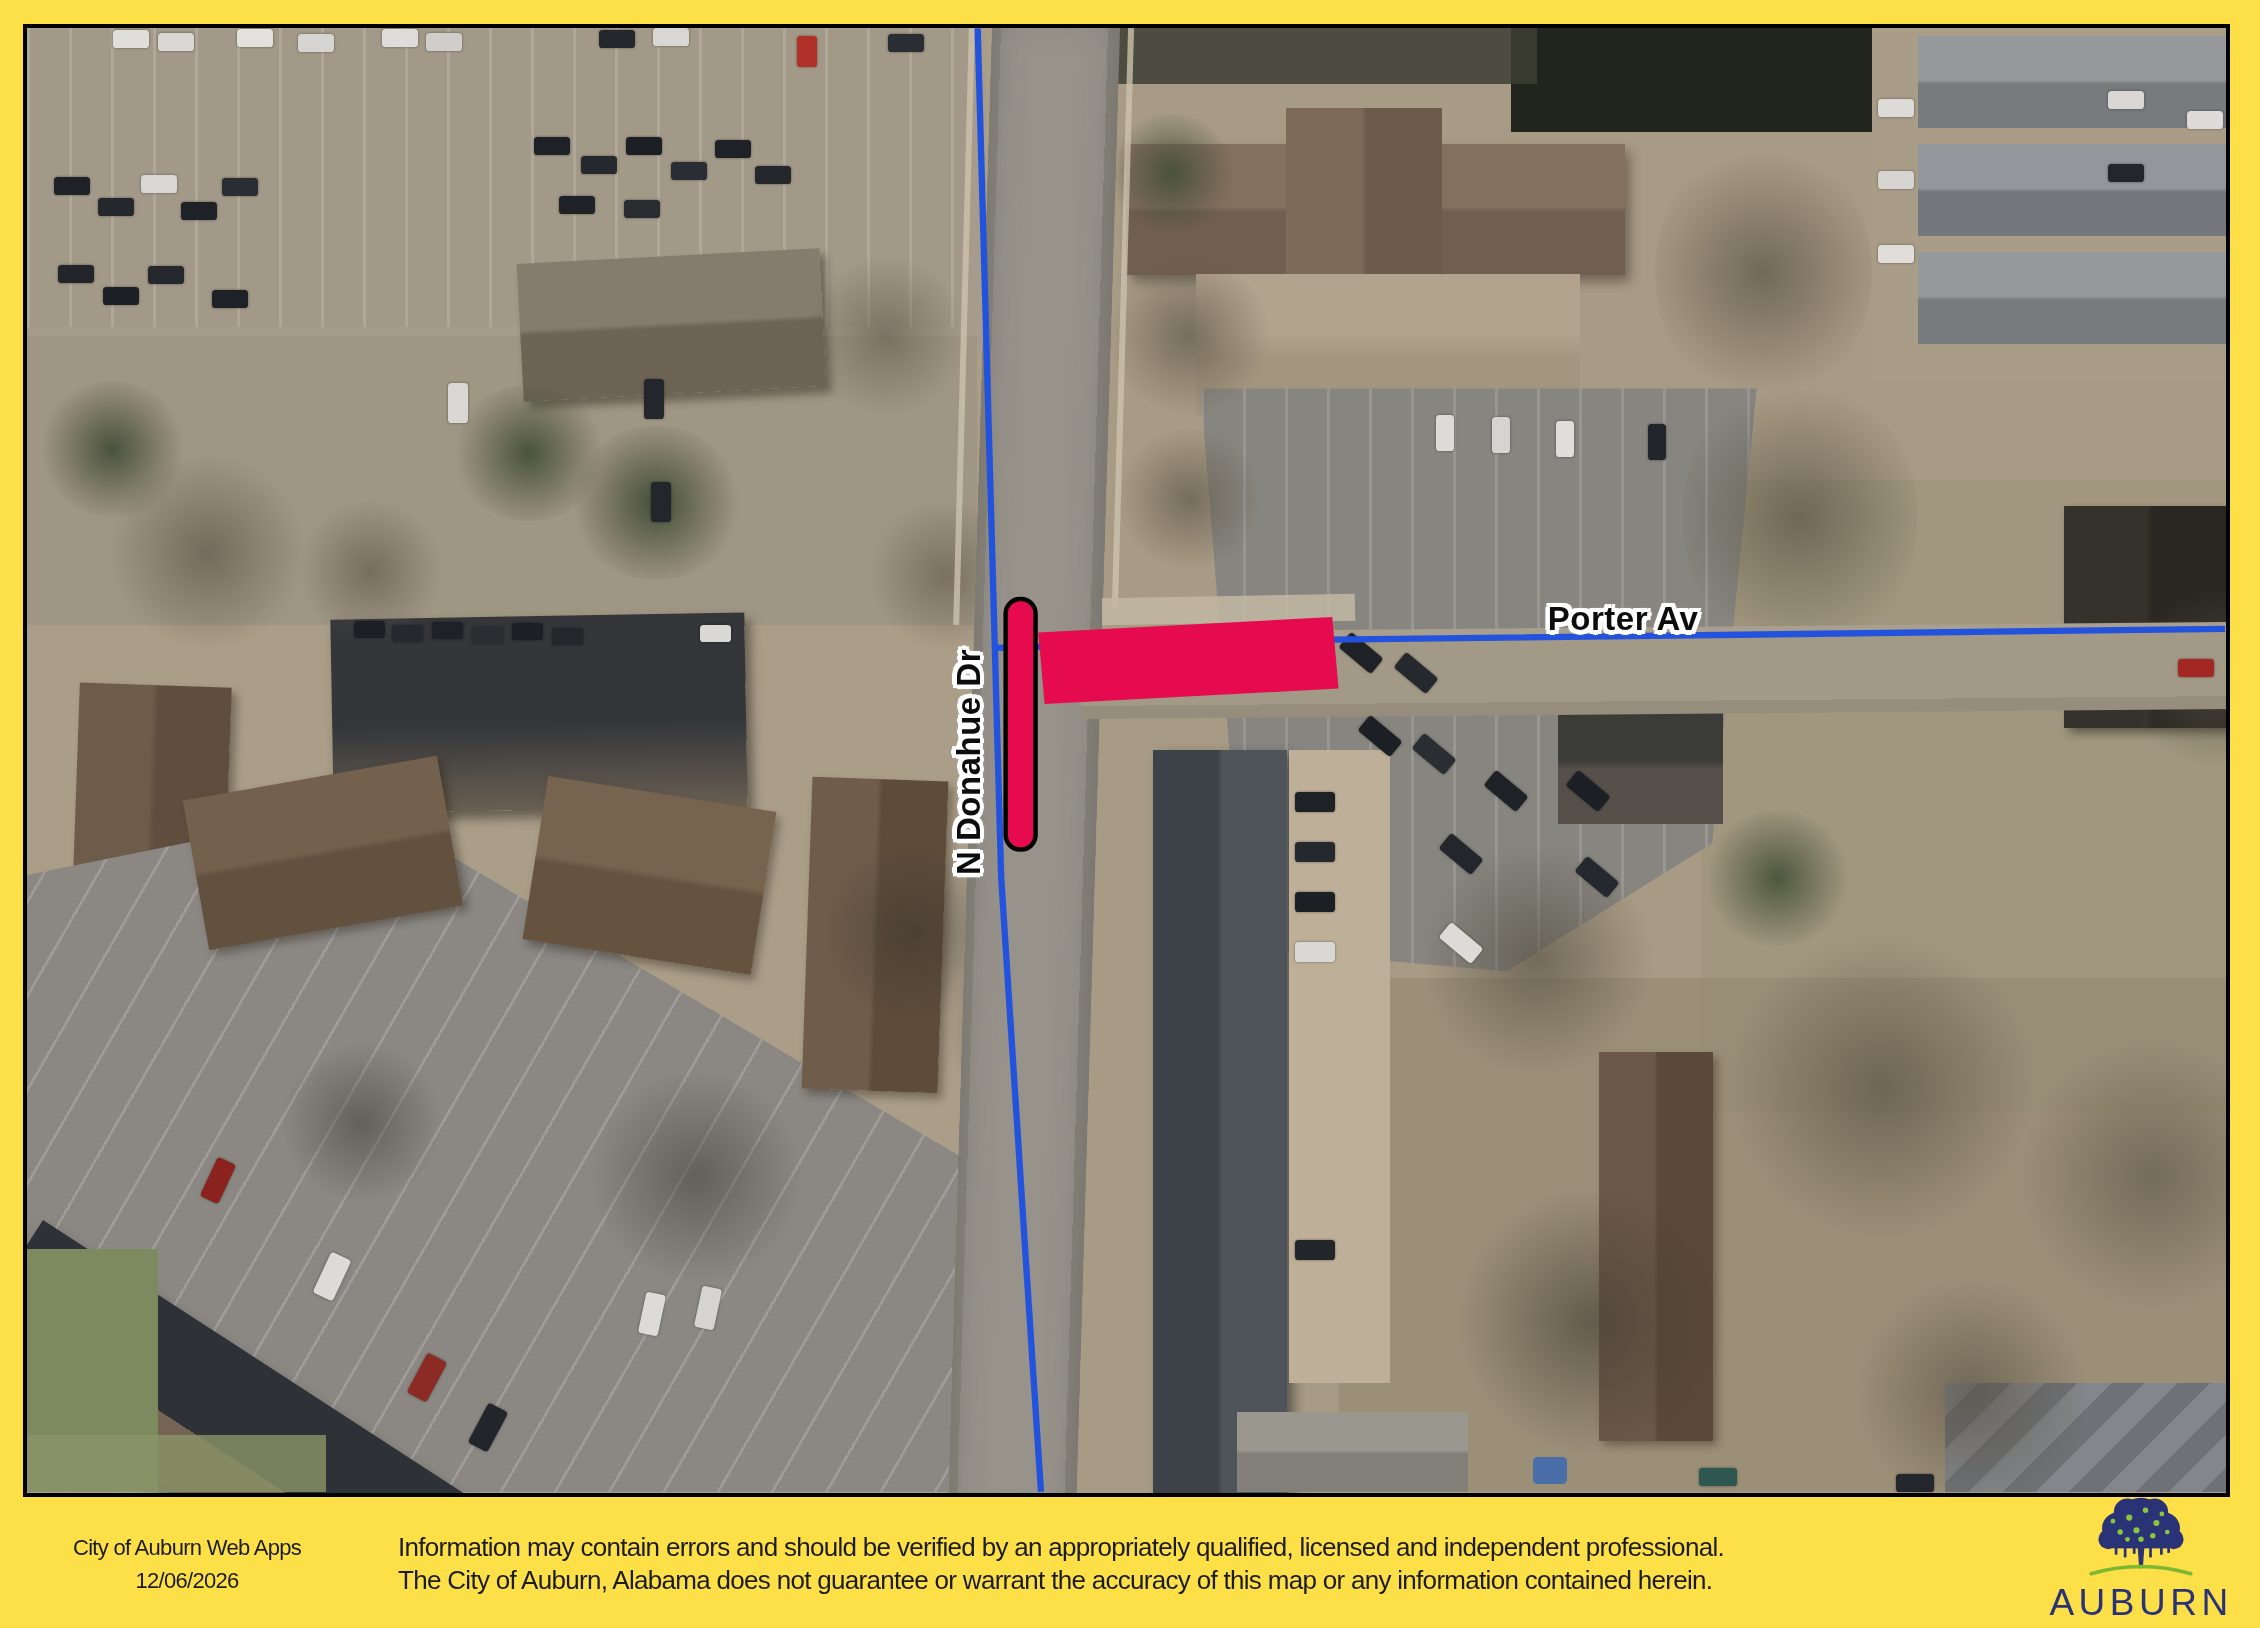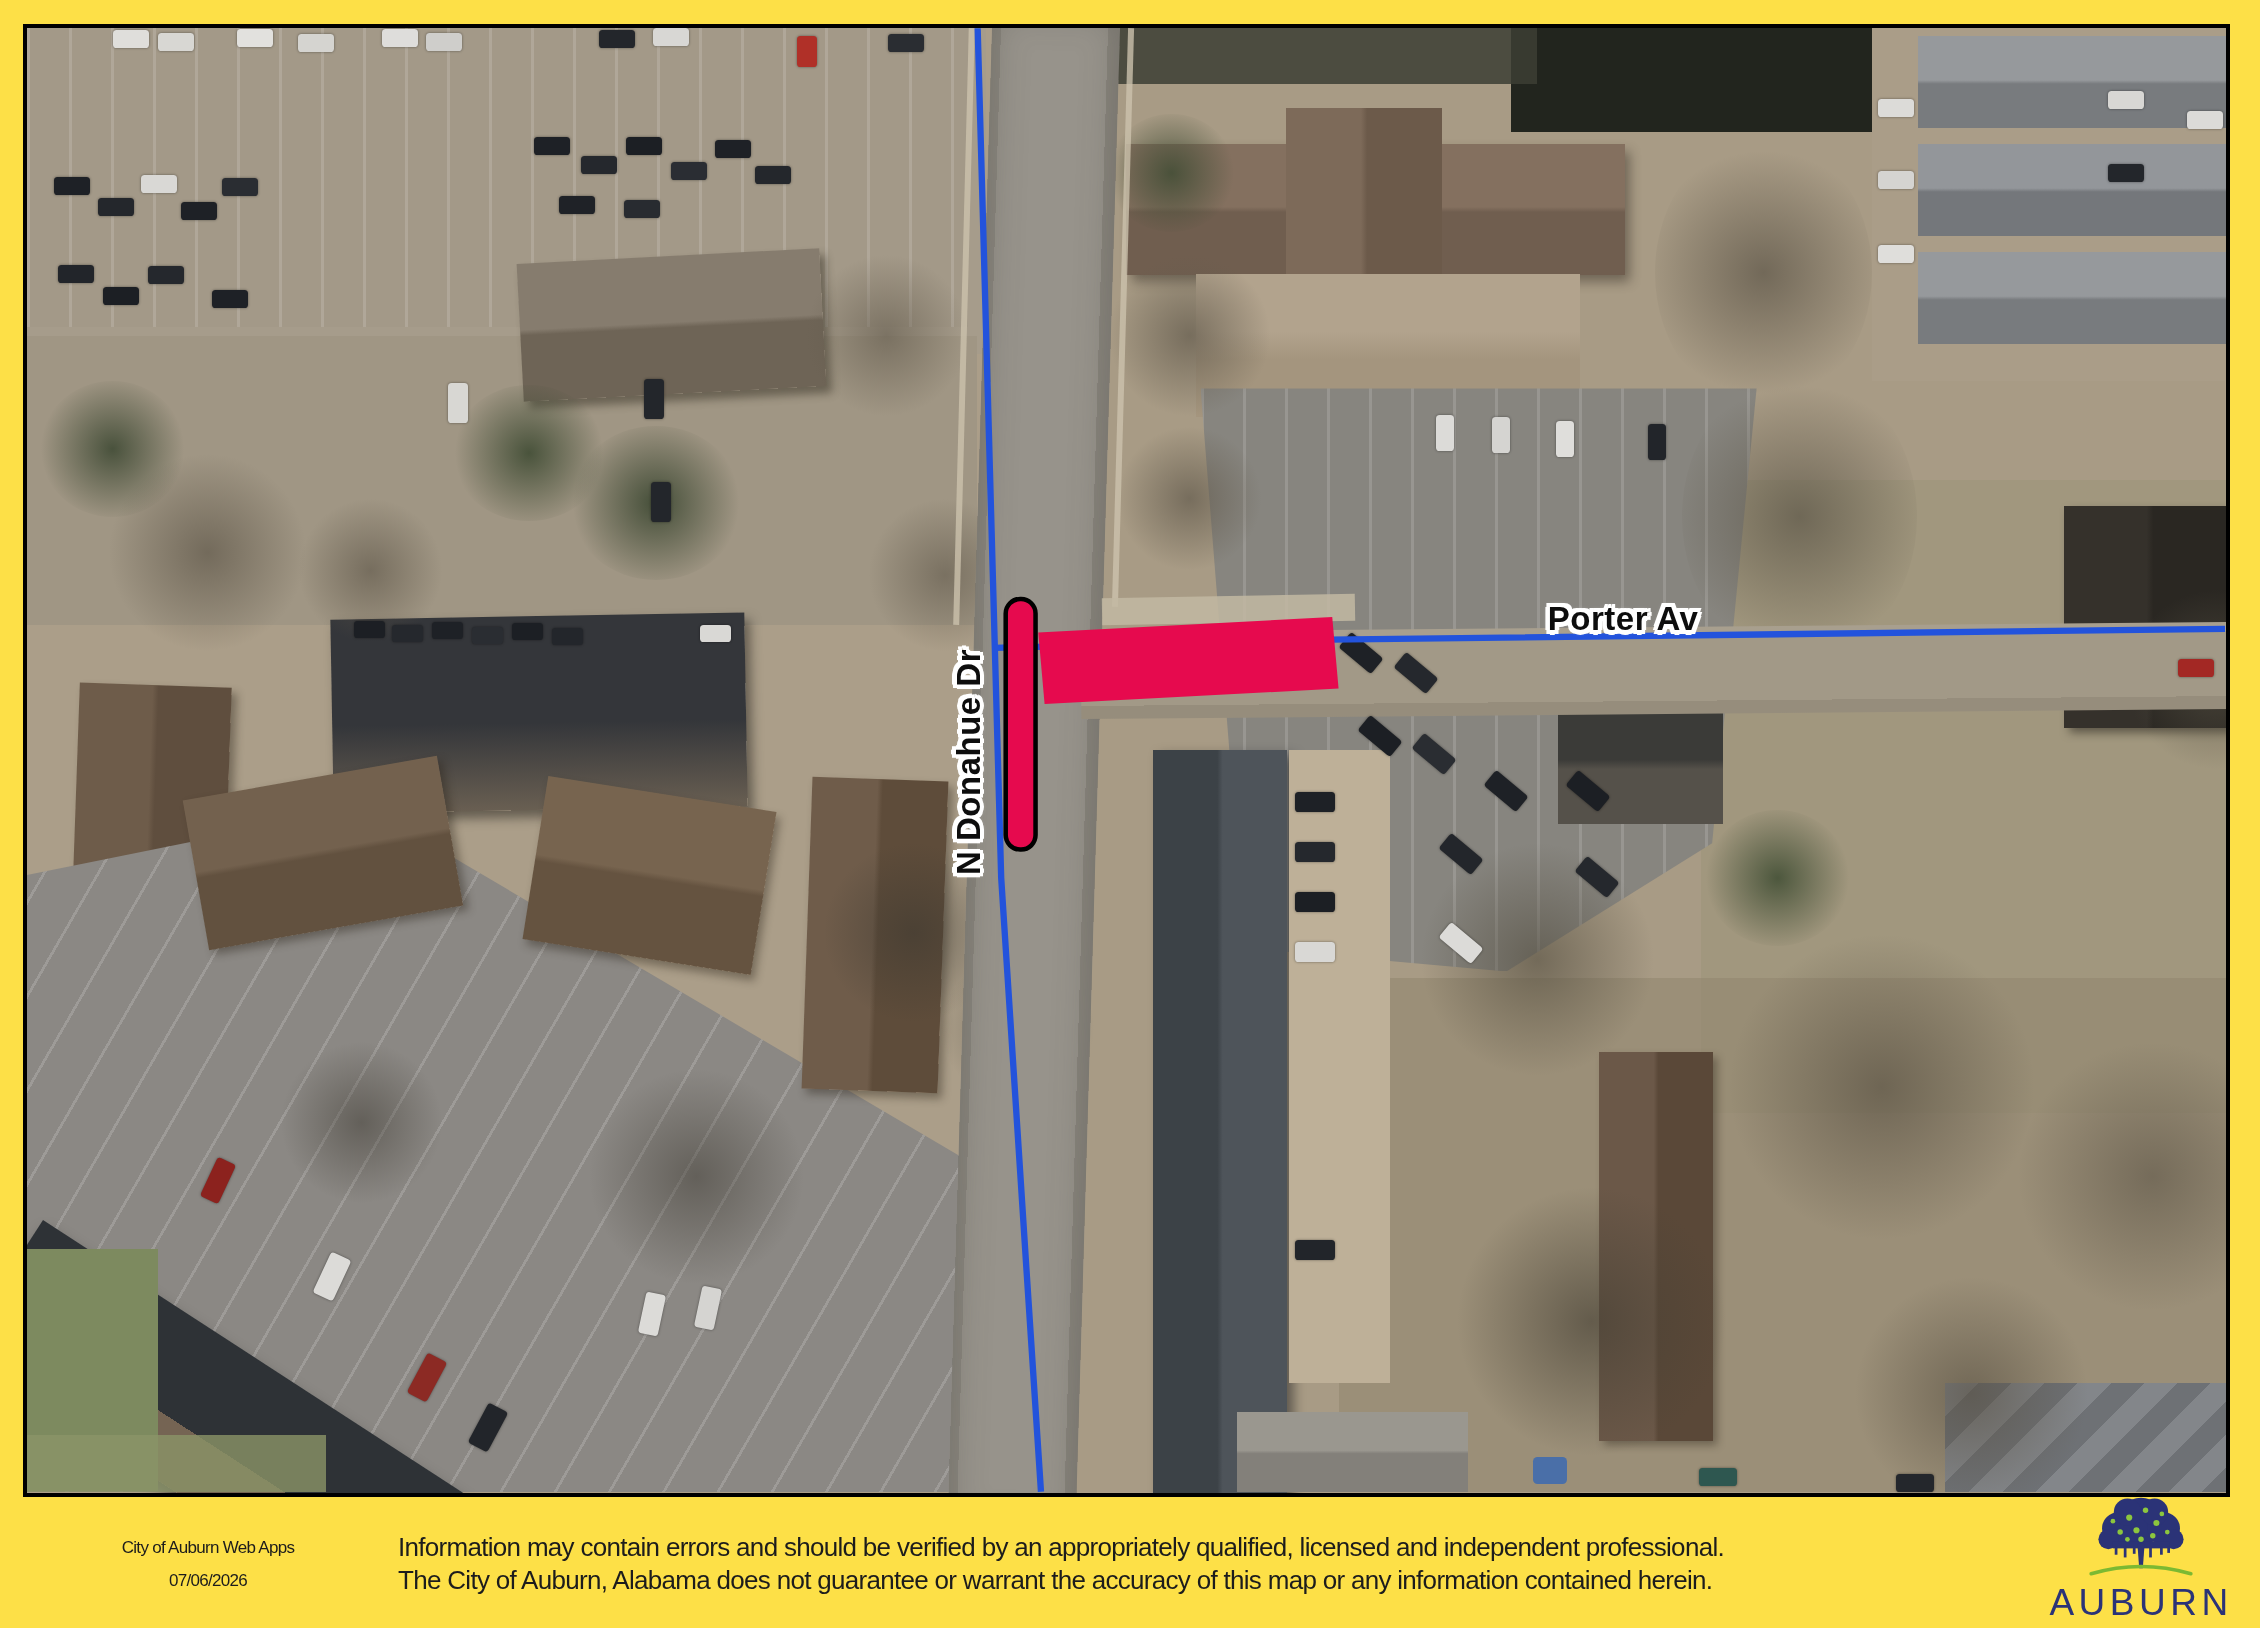--- a/index.html
+++ b/index.html
@@ -13,22 +13,22 @@
   .tb{border-radius:50%;}
   .lot-lines{background-image:repeating-linear-gradient(120deg,rgba(255,255,255,.16) 0 2.7px,transparent 2.7px 47px);}
   .lot-lines2{background-image:repeating-linear-gradient(90deg,rgba(255,255,255,.14) 0 2.7px,transparent 2.7px 42px);}
   
   .anno-svg{position:absolute;left:0;top:0;width:2198px;height:1464px;}
   .street-label{position:absolute;color:#0d0d0d;font-size:33px;font-weight:600;letter-spacing:0.5px;
     text-align:center;white-space:nowrap;
     text-shadow:-4.5px 0 0 #fff,4.5px 0 0 #fff,0 -4.5px 0 #fff,0 4.5px 0 #fff,
                 -3.6px -3.6px 0 #fff,3.6px -3.6px 0 #fff,-3.6px 3.6px 0 #fff,3.6px 3.6px 0 #fff,0 0 6.3px #fff;}
   
-  .footer-left{position:absolute;left:27px;top:1531px;width:362px;text-align:center;
-    font-size:17px;line-height:33px;color:#1c1c1c;letter-spacing:-0.7px;}
+  .footer-left{position:absolute;left:6px;top:1531px;width:362px;text-align:center;
+    font-size:22px;line-height:33px;color:#1c1c1c;letter-spacing:-0.7px;}
   .footer-disc{position:absolute;left:398px;top:1531px;width:1330px;
     font-size:26px;line-height:33px;color:#1c1c1c;letter-spacing:-0.7px;}
   .footer-logo{position:absolute;left:2037px;top:1494px;width:208px;height:131px;text-align:center;}
   .logo-word{font-size:37px;font-weight:500;letter-spacing:4.5px;color:var(--navy,#2b3377);margin-top:-1.8px;}
 </style>
 </head>
 <body>
 
 <div class="page">
 
@@ -211,21 +211,21 @@
       <polygon points="1118,668 1443,651 1450,730 1125,747" style="fill:var(--red,#E60A4E);"></polygon>
       <rect x="1082" y="631" width="33" height="277" rx="16" style="fill:var(--red,#E60A4E);stroke:#000;stroke-width:5;"></rect>
     </svg>
 
     <div class="street-label" style="left:1488px;top:572px;width:217px;">Porter Av</div>
     <div class="street-label" style="left:792px;top:715px;width:299px;transform:rotate(-90deg);">N Donahue Dr</div>
   </div>
 
   <div class="footer-left">
     <div>City of Auburn Web Apps</div>
-    <div>07/06/2026</div>
+    <div>12/06/2026</div>
   </div>
 
   <div class="footer-disc">
     <div>Information may contain errors and should be verified by an appropriately qualified, licensed and independent professional.</div>
     <div>The City of Auburn, Alabama does not guarantee or warrant the accuracy of this map or any information contained herein.</div>
   </div>
 
   <div class="footer-logo">
     <svg width="136" height="87" viewBox="0 0 150 96">
       <g style="fill:var(--navy,#2B3377);">

